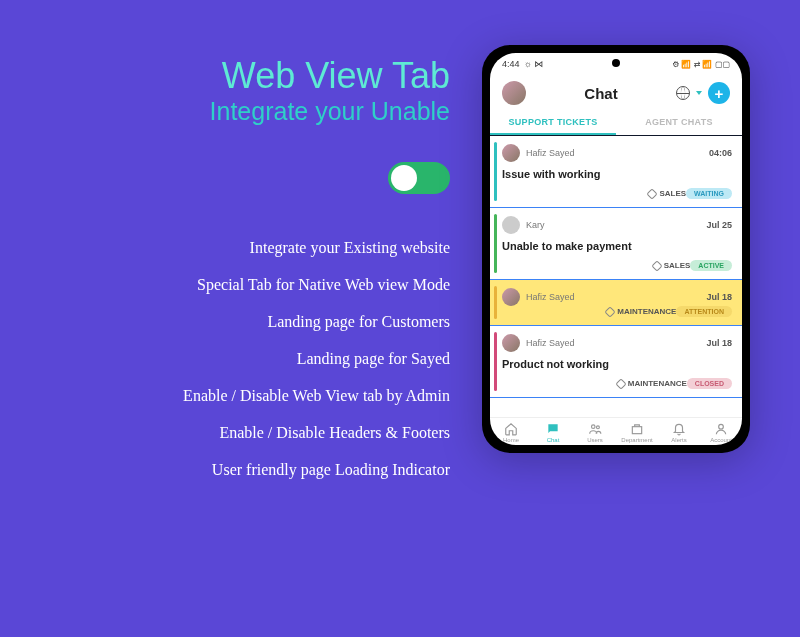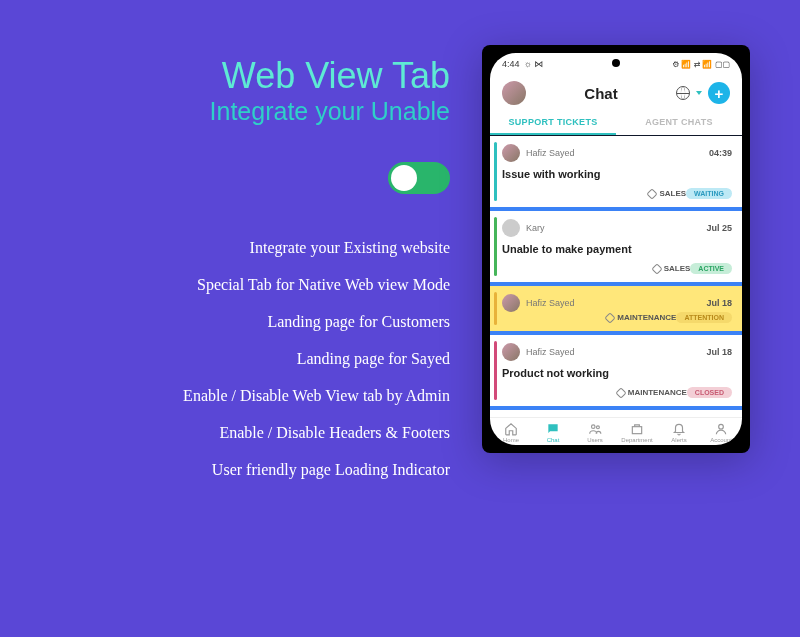--- a/index.html
+++ b/index.html
@@ -58,21 +58,21 @@
     font-weight: 400;
     font-family: Liberation Serif, serif;
   }
 
   
   .phone {
     position: absolute;
     top: 45px; right: 50px;
     width: 268px; height: 408px;
     background: #000;
-    border-radius: 8px;
+    border-radius: 28px;
     padding: 8px;
     box-shadow: 0 8px 40px rgba(0,0,0,.25);
   }
   .screen {
     width: 100%; height: 100%;
     background: #fff;
     border-radius: 26px;
     overflow: hidden;
     display: flex;
     flex-direction: column;
@@ -155,21 +155,21 @@
     color: #2fc0bf;
     border-bottom: 2px solid #2fc0bf;
   }
   .tickets {
     flex: 1;
     overflow: hidden;
   }
   .ticket {
     padding: 8px 10px 8px 12px;
     position: relative;
-    border-bottom: 4px solid #3b82f6;
+    border-bottom: 1px solid #3b82f6;
   }
   .ticket.highlight { background: #ffe77a; }
   .ticket-bar {
     position: absolute; left: 4px; top: 6px; bottom: 6px;
     width: 3px; border-radius: 2px;
   }
   .t-row1 { display: flex; align-items: center; gap: 6px; }
   .t-avatar {
     width: 18px; height: 18px; border-radius: 50%;
     background: #ccc;
@@ -266,21 +266,21 @@
       <div class="tab active">SUPPORT TICKETS</div>
       <div class="tab">AGENT CHATS</div>
     </div>
 
     <div class="tickets" id="tickets">
         <div class="ticket">
     <div class="ticket-bar" style="background:#2fc0bf"></div>
     <div class="t-row1">
       <div class="t-avatar photo"></div>
       <div class="t-name">Hafiz Sayed</div>
-      <div class="t-time">04:39</div>
+      <div class="t-time">04:06</div>
     </div>
     <div class="t-subject">Issue with working</div>
     <div class="t-row3">
       <div class="t-tag"><span class="tag-icon"></span>SALES</div>
       <div class="t-status st-waiting">WAITING</div>
     </div>
         </div>
         <div class="ticket">
     <div class="ticket-bar" style="background:#46b55a"></div>
     <div class="t-row1">

